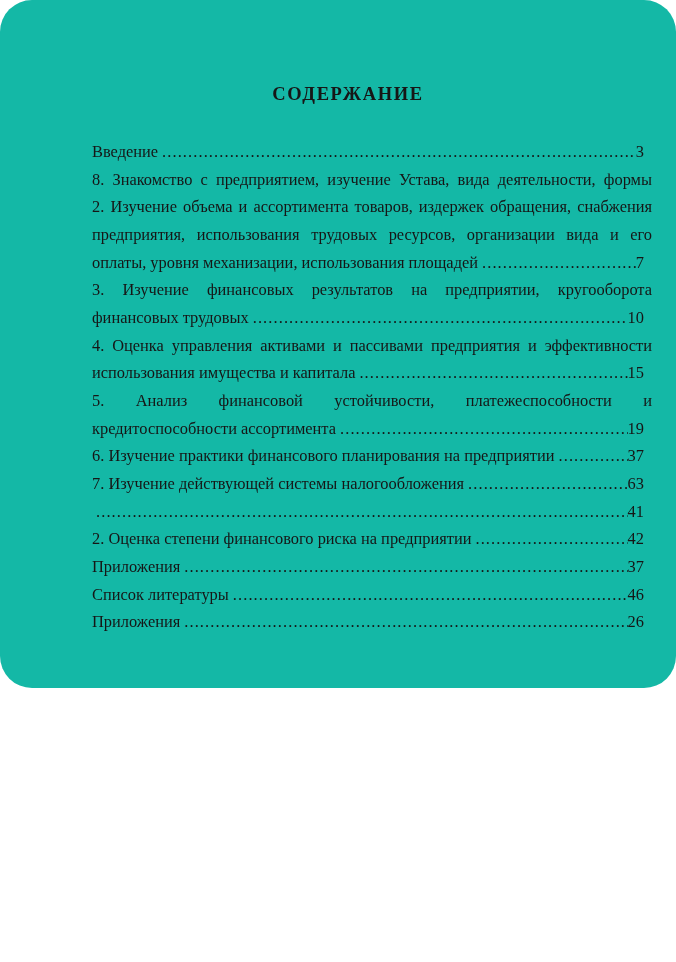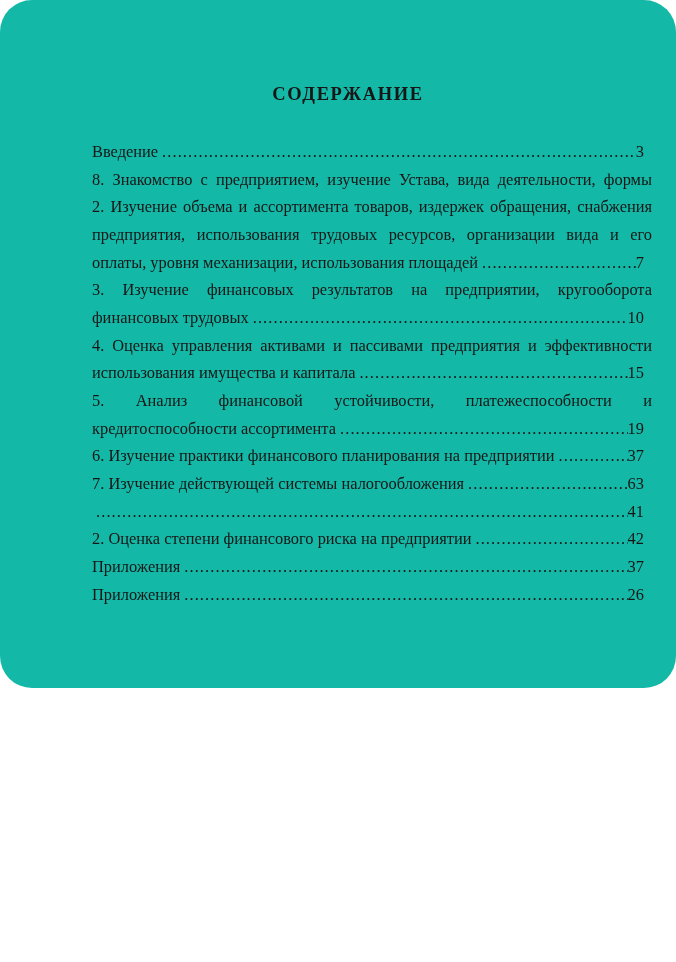--- a/index.html
+++ b/index.html
@@ -135,20 +135,25 @@
       <span class="leader"></span>
       <span class="pg">42</span>
     </div>
 
     <div class="dotrow">
       <span class="lt">Приложения</span>
       <span class="leader"></span>
       <span class="pg">37</span>
     </div>
 
+    <div class="dotrow">
+      <span class="lt">Список литературы</span>
+      <span class="leader"></span>
+      <span class="pg">46</span>
+    </div>
 
     <div class="dotrow">
       <span class="lt">Приложения</span>
       <span class="leader"></span>
       <span class="pg">26</span>
     </div>
 
   </div>
 </div>
 

